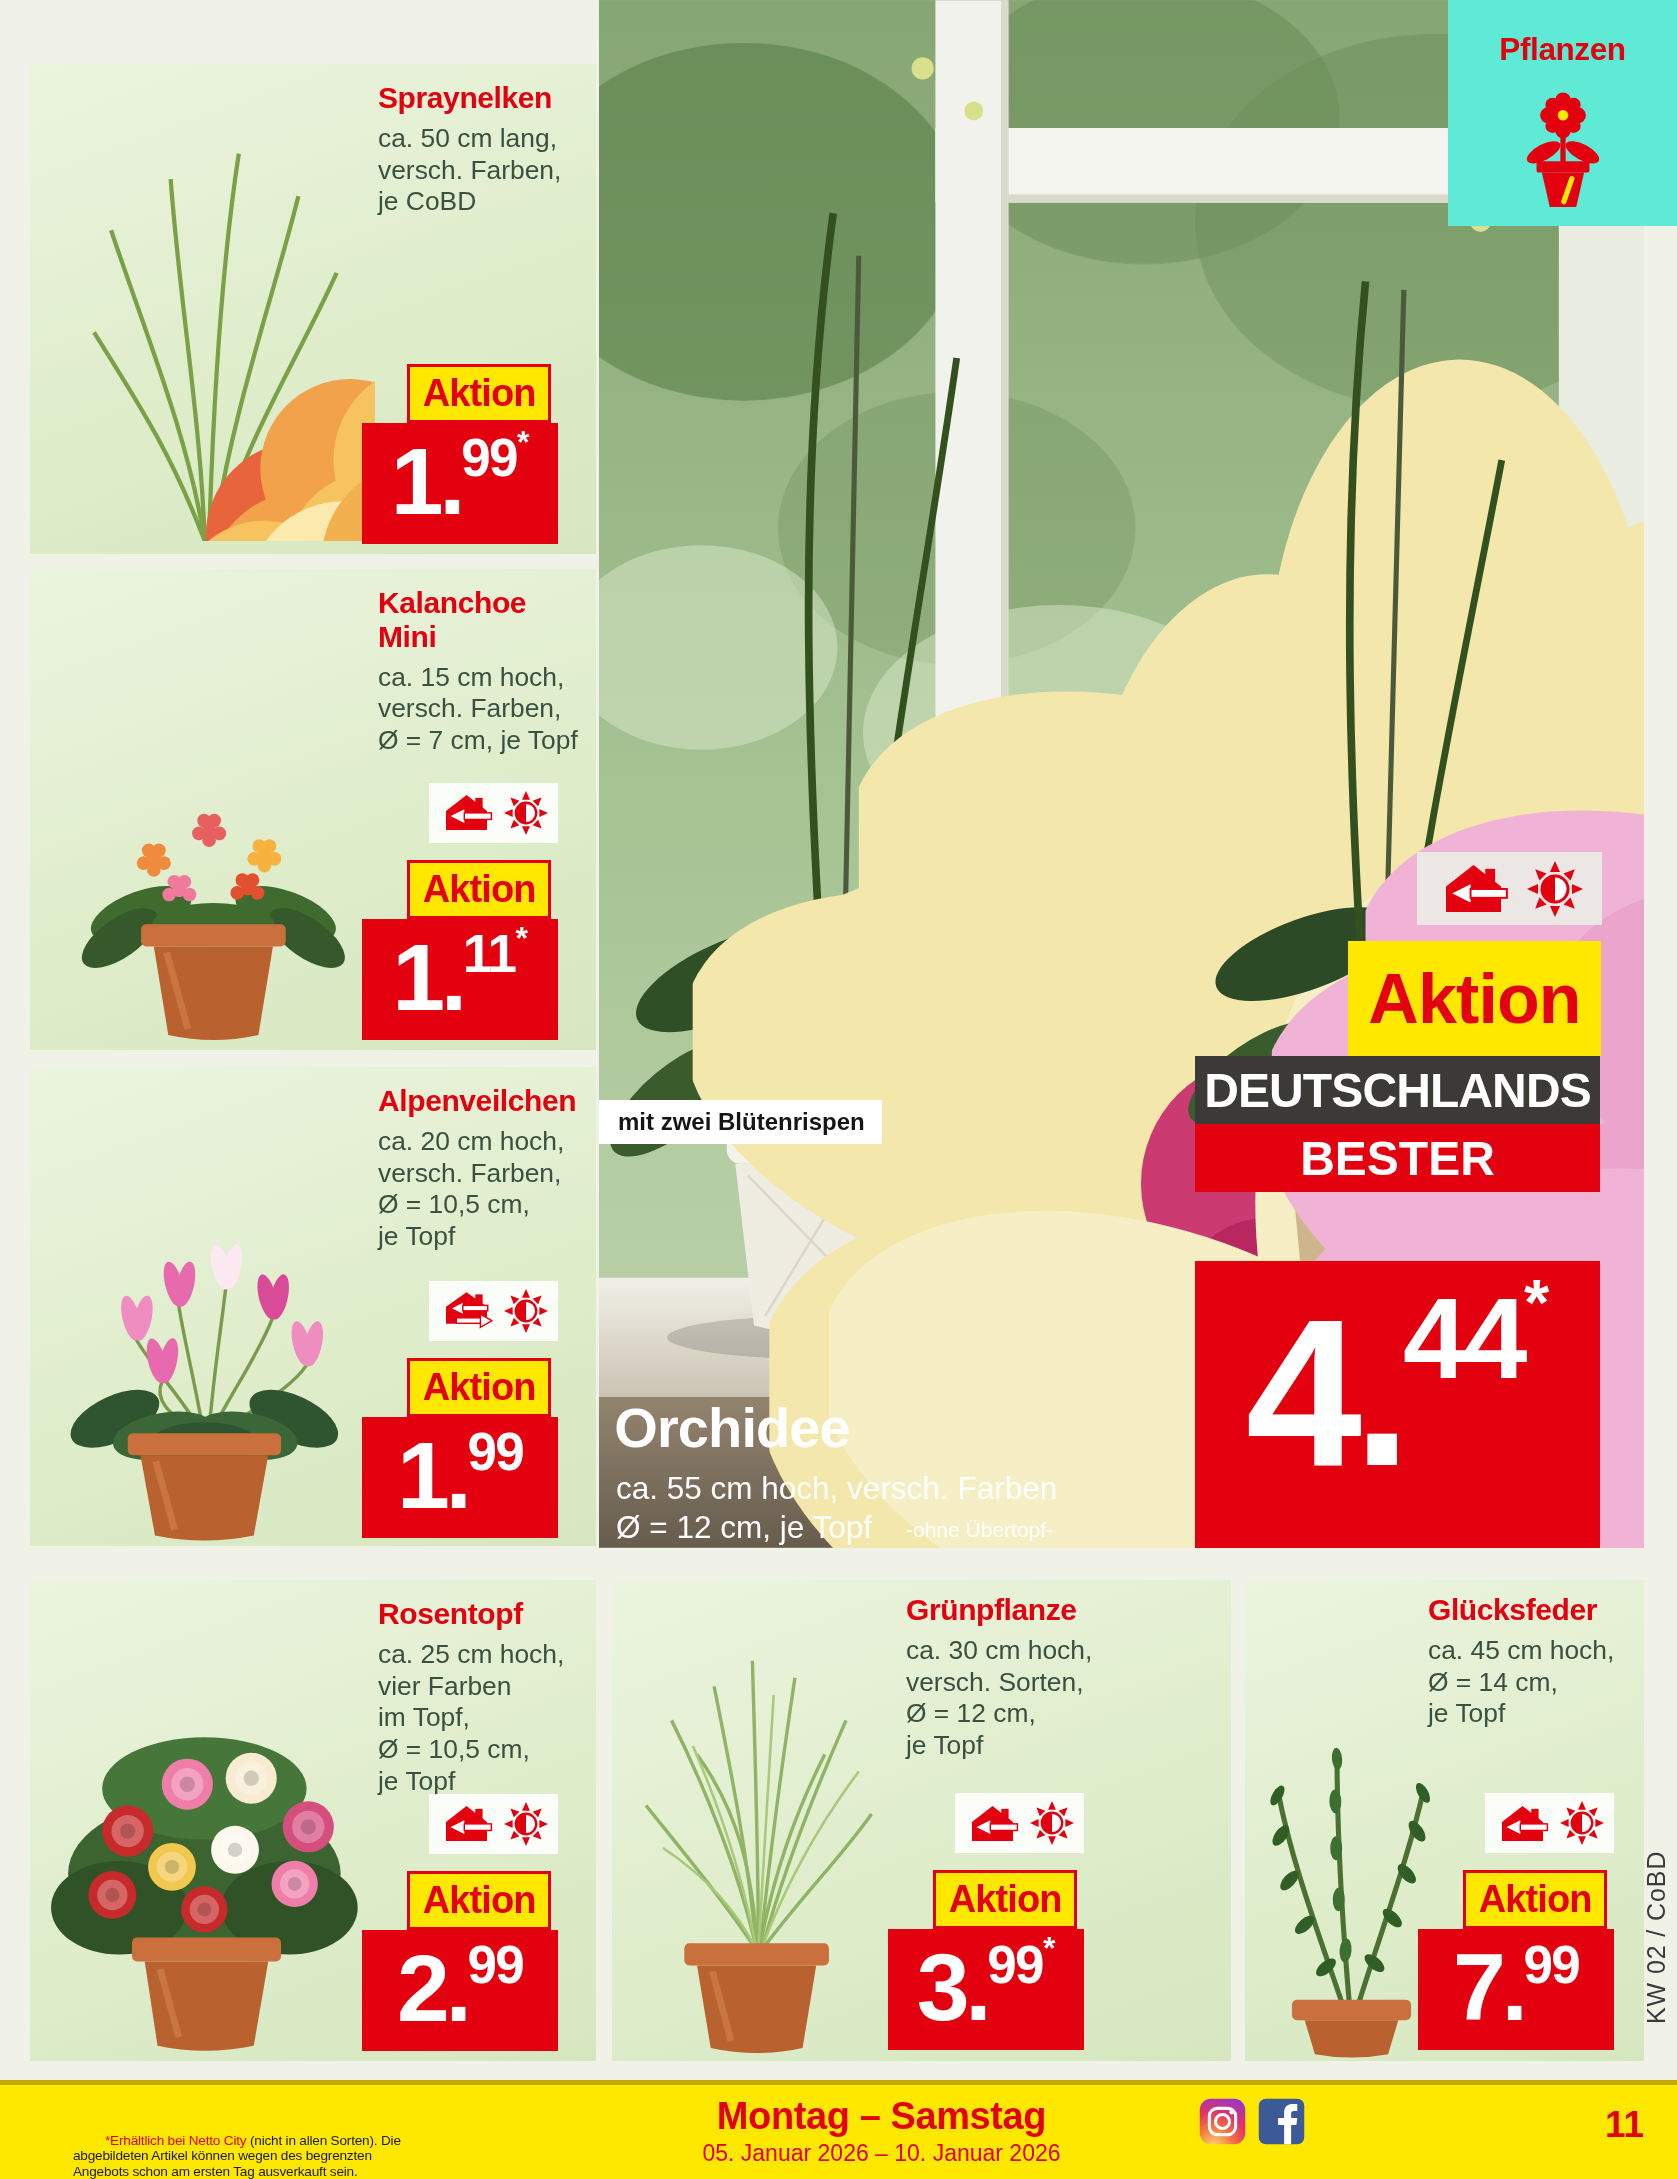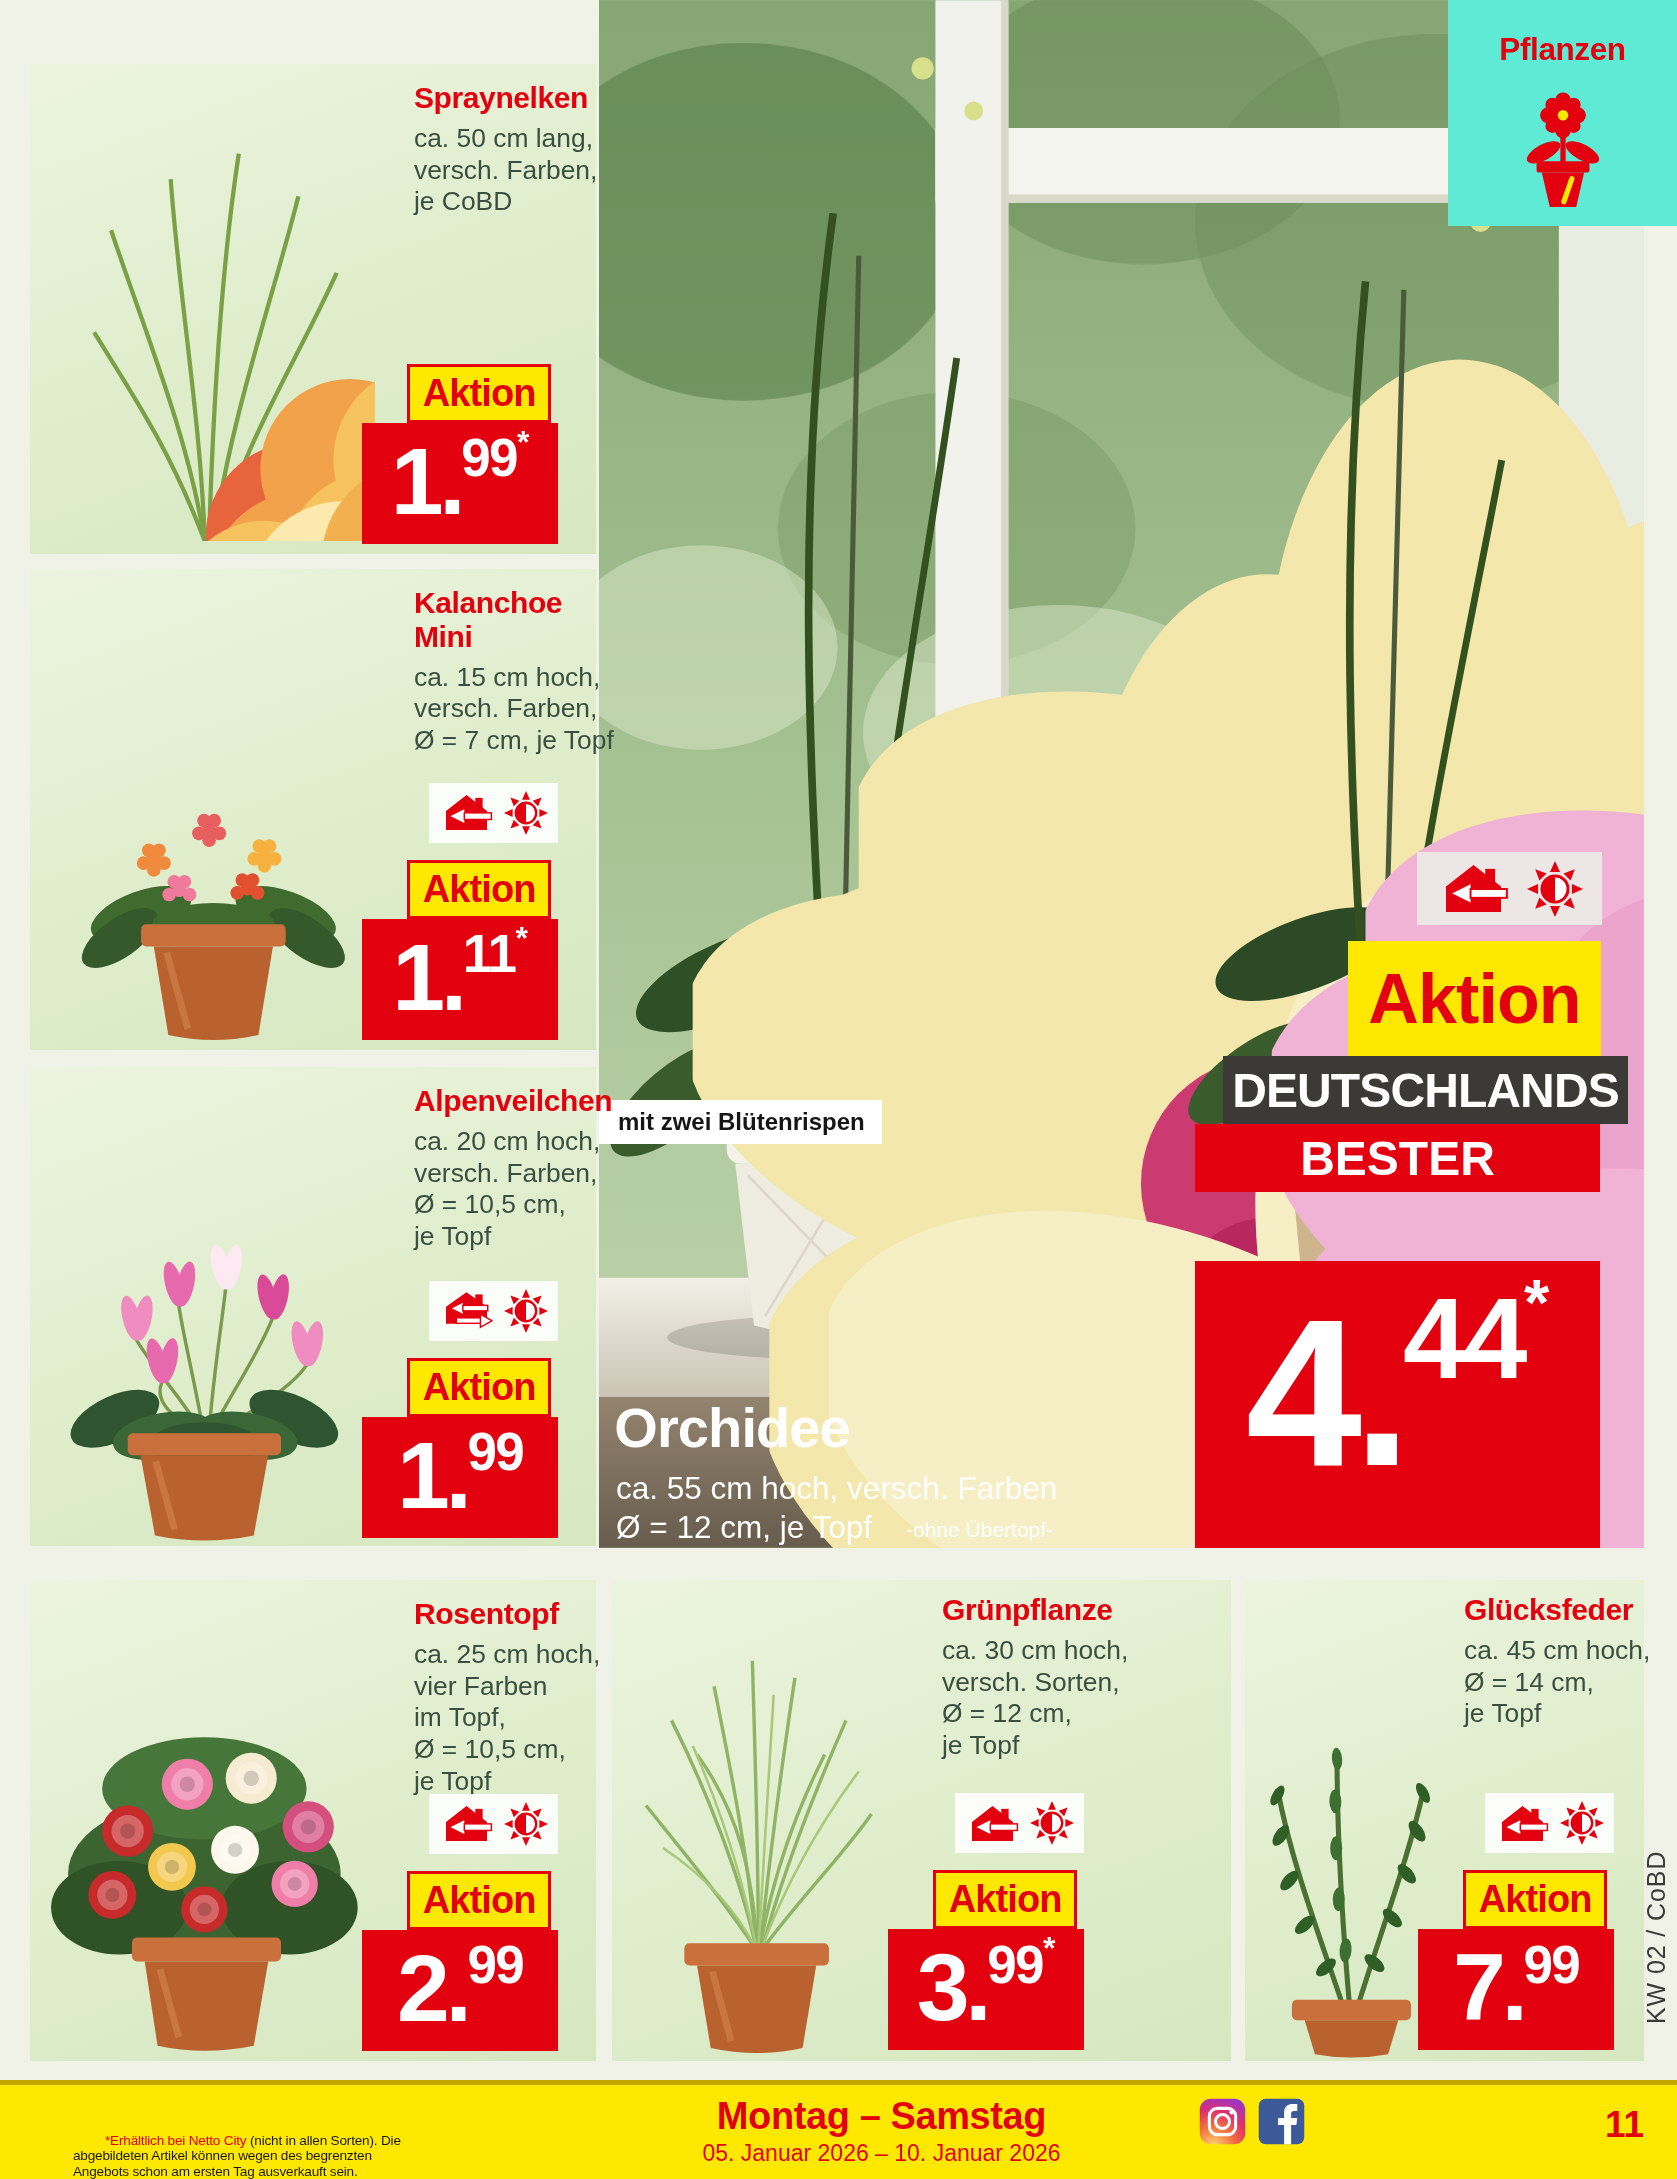--- a/index.html
+++ b/index.html
@@ -5,21 +5,21 @@
   html,body{margin:0;padding:0;}
   .page{
     position:relative; width:1677px; height:2180px; overflow:hidden;
     background:#f0f2e8; font-family:"Liberation Sans",sans-serif;
   }
   
   .tile{
     position:absolute;
     background:linear-gradient(160deg,#ecf4df 0%,#dfedcb 55%,#d6e7c0 100%);
   }
-  .tile-text{position:absolute;margin-left:36px;}
+  .tile-text{position:absolute;}
   .tile-name{color:#e3000f; font-weight:bold; font-size:30px; line-height:1.12; margin:0 0 8.5px 0; letter-spacing:-0.4px;}
   .tile-desc{color:#3a5040; font-size:26.4px; line-height:1.2; margin:0;}
   .tile-desc span{display:block;}
   .price-stack{position:absolute; display:flex; flex-direction:column; align-items:flex-end;}
   .icons-box{
     background:rgba(255,255,255,0.88); width:129px; height:60px;
     display:flex; align-items:center; justify-content:center; gap:10.2px; margin-bottom:17px;
   }
   .icons-box svg{display:block;}
   .ic-house{width:55px; height:41px;}
@@ -53,21 +53,21 @@
     background:rgba(235,238,230,0.85); display:flex; align-items:center; justify-content:center; gap:15.3px;
   }
   .hero-icons .ic-house{width:75px; height:55px;}
   .hero-icons .ic-sun{width:56px; height:56px;}
   .hero-aktion{
     position:absolute; left:749px; top:941px; width:253px; height:115px;
     background:#ffe800; color:#e3000f; font-weight:bold; font-size:70px; letter-spacing:-0.9px;
     display:flex; align-items:center; justify-content:center;
   }
   .claim{position:absolute; left:596px; width:405px; display:flex; align-items:center; justify-content:center; font-weight:bold;}
-  .claim1{top:1056px; height:68px; background:#3b3a36; color:#ffffff; font-size:48px; letter-spacing:-0.9px;margin-left:28px;}
+  .claim1{top:1056px; height:68px; background:#3b3a36; color:#ffffff; font-size:48px; letter-spacing:-0.9px;}
   .claim2{top:1124px; height:68px; background:#e3000f; color:#ffffff; font-size:48px;}
   .claim3{top:1193px; height:68px; background:#ffe800; color:#e3000f; font-size:48px;}
   .hero-price{
     position:absolute; left:596px; top:1261px; width:405px; height:287px;
     background:#e3000f; color:#fff; font-weight:bold;
     display:flex; justify-content:center; align-items:flex-start;
   }
   .hero-price .pm{font-size:209px; line-height:264px; letter-spacing:-8.5px;}
   .hero-price .ps{font-size:115px; line-height:115px; margin-top:20.4px; letter-spacing:-3.4px;}
   .hero-price .pa{font-size:65px; line-height:65px; margin-top:8.5px;}

